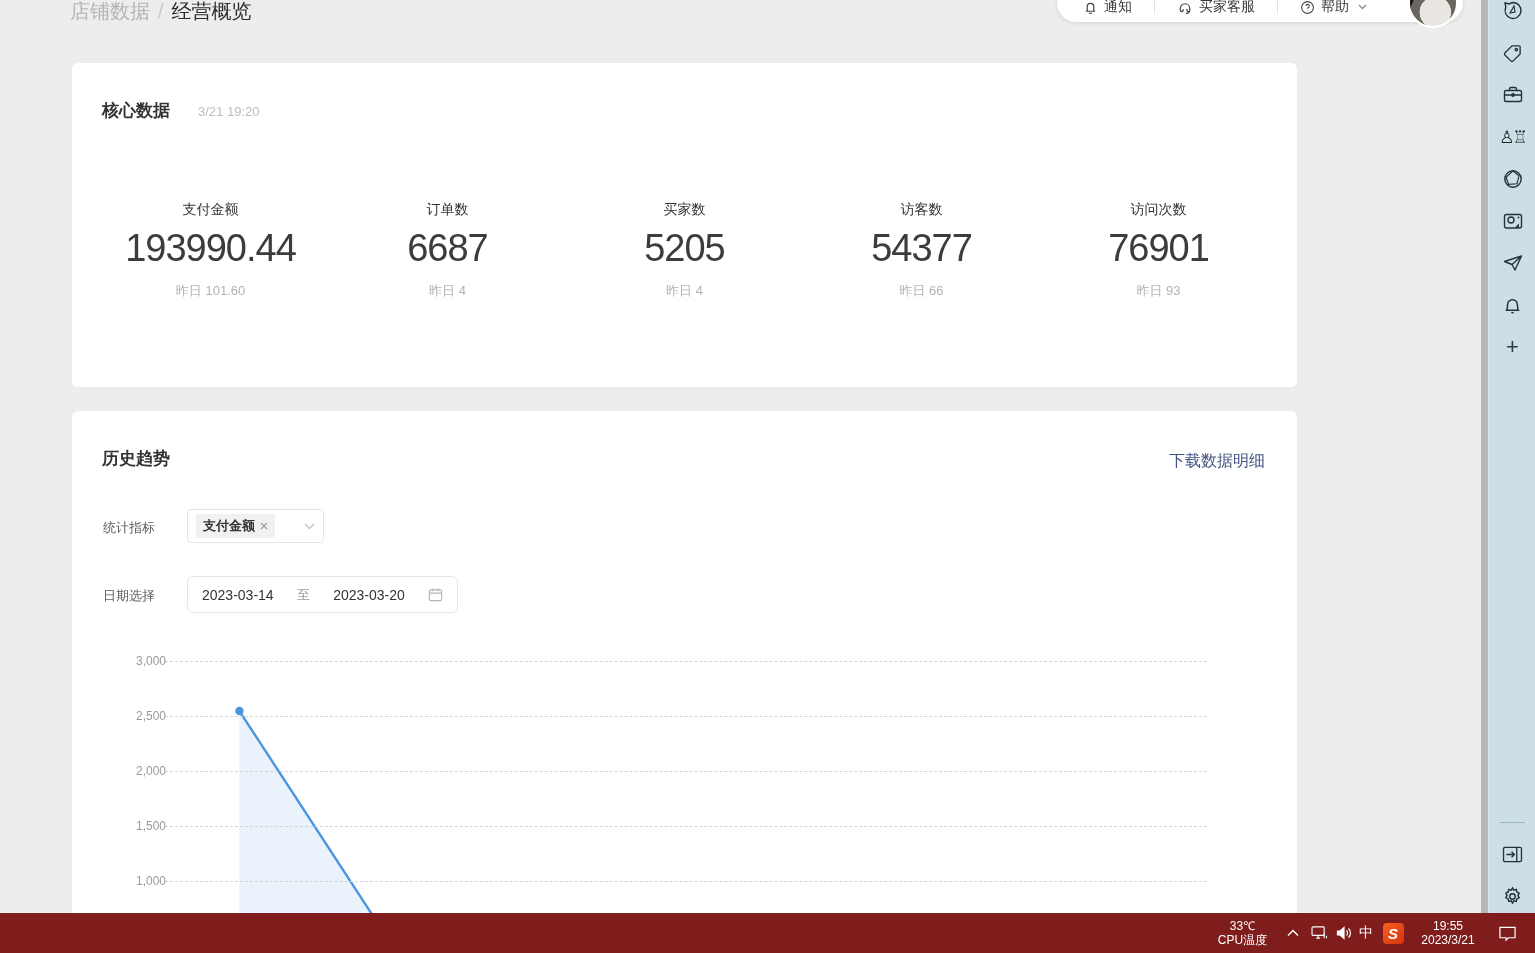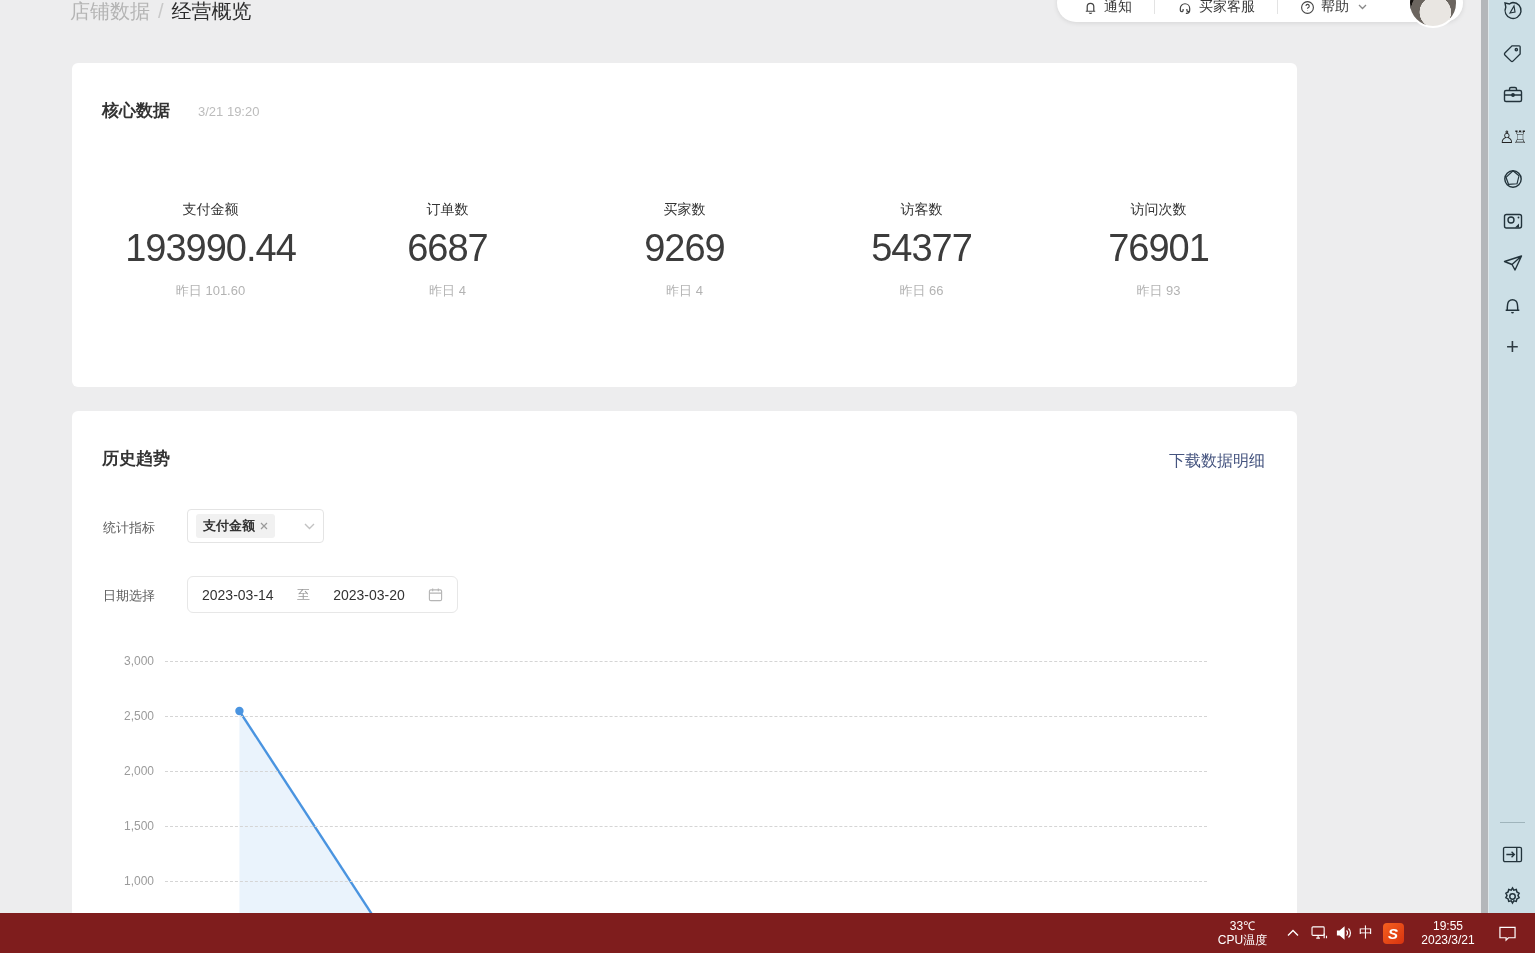--- a/index.html
+++ b/index.html
@@ -49,21 +49,21 @@
   .sel-chevron { margin-left:auto; }
 
   .date-range { position:absolute; left:115px; top:165px; width:271px; height:37px; border:1px solid #e7e7e7;
                 border-radius:6px; background:#fff; display:flex; align-items:center; justify-content:space-between;
                 padding:16px 14px; font-size:14px; color:#333; cursor:pointer; }
   .date-to { color:#9a9a9a; font-size:13px; }
 
   
   .chart { position:absolute; left:20px; top:235px; width:1150px; height:330px; }
   .gridline { position:absolute; left:73px; width:1042px; height:0; border-top:1px dashed #d5d5d5; }
-  .ytick { position:absolute; left:0; width:62px; text-align:right; font-size:12px; color:#9b9b9b; }
+  .ytick { position:absolute; left:12px; width:62px; text-align:right; font-size:12px; color:#9b9b9b; }
   .chart svg { position:absolute; left:0; top:0; }
 
   
   .scrollbar { position:absolute; left:1481px; top:0; width:7px; height:913px; background:#b4b7ba; z-index:3; }
   .side-rail { position:absolute; left:1488px; top:0; width:47px; height:913px; background:#ccdfe6;
                border-left:1px solid #dfe8ea; z-index:3; }
   .rail-icons { position:absolute; top:-10px; left:0; width:47px; display:flex; flex-direction:column; align-items:center; }
   .rail-icon { width:47px; height:42px; display:flex; align-items:center; justify-content:center; cursor:pointer; }
   .rail-icon.plus { font-size:22px; color:#2e3b42; font-weight:300; }
   .rail-chess { font-size:17px; color:#222; letter-spacing:-2px; }
@@ -143,21 +143,21 @@
       <div class="metric-value">193990.44</div>
       <div class="metric-yday">昨日 101.60</div>
     </div>
     <div class="metric">
       <div class="metric-label">订单数</div>
       <div class="metric-value">6687</div>
       <div class="metric-yday">昨日 4</div>
     </div>
     <div class="metric">
       <div class="metric-label">买家数</div>
-      <div class="metric-value">9269</div>
+      <div class="metric-value">5205</div>
       <div class="metric-yday">昨日 4</div>
     </div>
     <div class="metric">
       <div class="metric-label">访客数</div>
       <div class="metric-value">54377</div>
       <div class="metric-yday">昨日 66</div>
     </div>
     <div class="metric">
       <div class="metric-label">访问次数</div>
       <div class="metric-value">76901</div>

